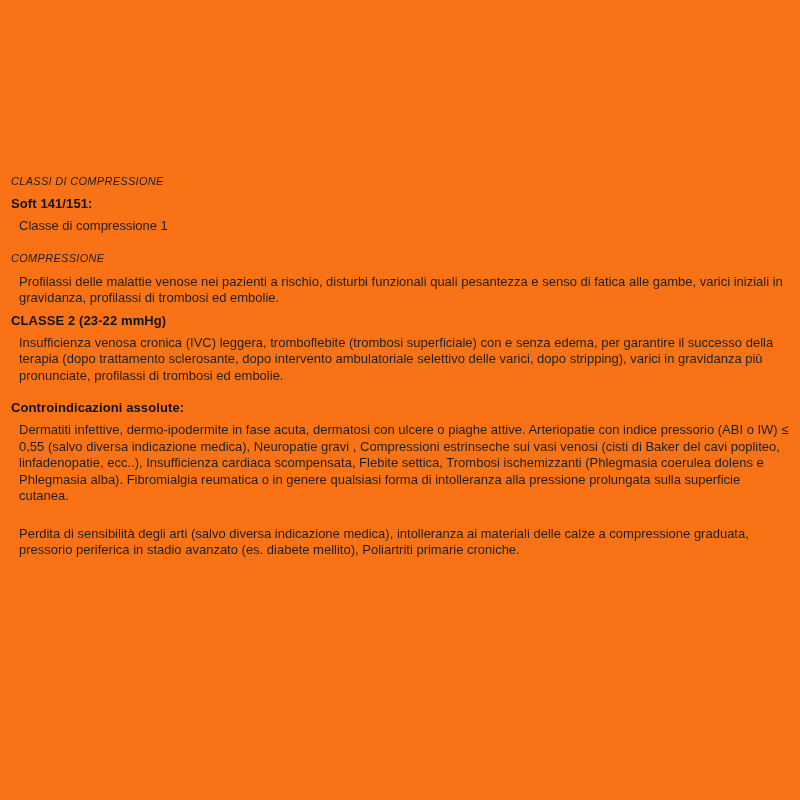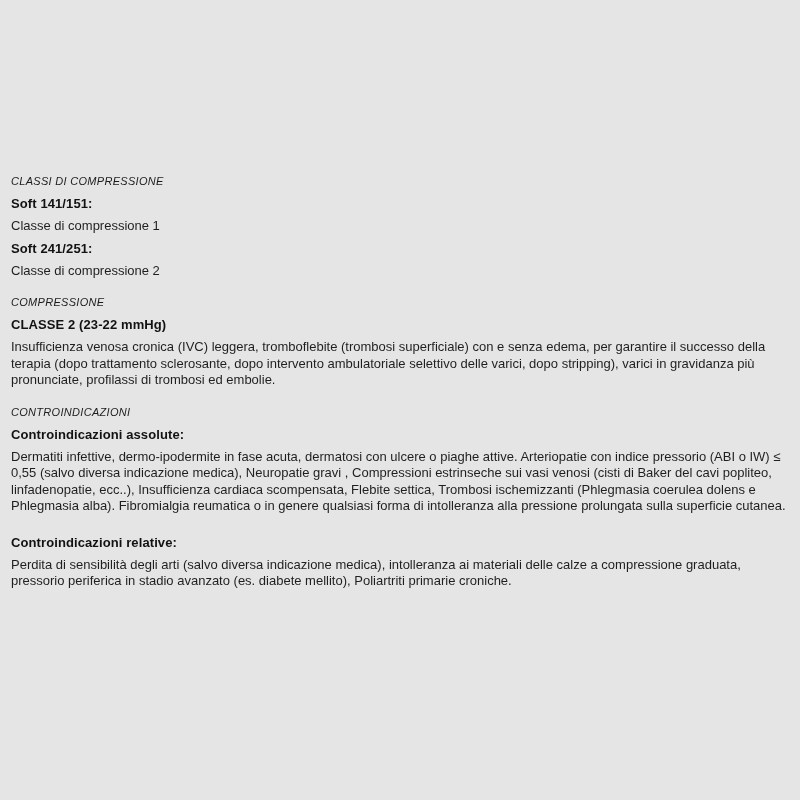--- a/index.html
+++ b/index.html
@@ -13,21 +13,21 @@
     overflow: hidden;
     font-family: "Liberation Sans", "DejaVu Sans", sans-serif;
     color: #1f1f1f;
     -webkit-font-smoothing: antialiased;
   }
   .page {
     box-sizing: border-box;
     width: 800px;
     height: 800px;
     padding: 175px 10px 0 11px;
-    background: #e5e5e5;
+    background: #f97316;
   }
   .doc-section {
     margin: 0 0 17px 0;
   }
   .doc-heading {
     font-size: 11px;
     font-style: italic;
     font-weight: 400;
     line-height: 13px;
     letter-spacing: 0.3px;
@@ -40,58 +40,53 @@
     font-weight: 700;
     line-height: 13px;
     margin: 4px 0 8px 0;
     color: #121212;
     letter-spacing: 0.1px;
   }
   .item-text {
     font-size: 13px;
     font-weight: 400;
     line-height: 16.5px;
-    margin: 0 0 7px 0;
+    margin: 0 0 7px 8px;
     color: #1f1f1f;
   }
   
   .doc-section--contra .doc-item + .doc-item { margin-top: 21px; }
 </style>
 </head>
 <body>
 
 <div class="page">
 
   <section class="doc-section">
     <h2 class="doc-heading">CLASSI DI COMPRESSIONE</h2>
     <div class="doc-item">
       <h3 class="item-label">Soft 141/151:</h3>
       <p class="item-text">Classe di compressione 1</p>
     </div>
-    <div class="doc-item">
-      <h3 class="item-label">Soft 241/251:</h3>
-      <p class="item-text">Classe di compressione 2</p>
-    </div>
   </section>
 
   <section class="doc-section">
     <h2 class="doc-heading">COMPRESSIONE</h2>
     <div class="doc-item">
+      <p class="item-text">Profilassi delle malattie venose nei pazienti a rischio, disturbi funzionali quali pesantezza e senso di fatica alle gambe, varici iniziali in gravidanza, profilassi di trombosi ed embolie.</p>
     </div>
     <div class="doc-item">
       <h3 class="item-label">CLASSE 2 (23-22 mmHg)</h3>
       <p class="item-text">Insufficienza venosa cronica (IVC) leggera, tromboflebite (trombosi superficiale) con e senza edema, per garantire il successo della terapia (dopo trattamento sclerosante, dopo intervento ambulatoriale selettivo delle varici, dopo stripping), varici in gravidanza più pronunciate, profilassi di trombosi ed embolie.</p>
     </div>
   </section>
 
   <section class="doc-section doc-section--contra">
-    <h2 class="doc-heading">CONTROINDICAZIONI</h2>
     <div class="doc-item">
       <h3 class="item-label">Controindicazioni assolute:</h3>
       <p class="item-text">Dermatiti infettive, dermo-ipodermite in fase acuta, dermatosi con ulcere o piaghe attive. Arteriopatie con indice pressorio (ABI o IW) ≤ 0,55 (salvo diversa indicazione medica), Neuropatie gravi , Compressioni estrinseche sui vasi venosi (cisti di Baker del cavi popliteo, linfadenopatie, ecc..), Insufficienza cardiaca scompensata, Flebite settica, Trombosi ischemizzanti (Phlegmasia coerulea dolens e Phlegmasia alba). Fibromialgia reumatica o in genere qualsiasi forma di intolleranza alla pressione prolungata sulla superficie cutanea.</p>
     </div>
     <div class="doc-item">
-      <h3 class="item-label">Controindicazioni relative:</h3>
       <p class="item-text">Perdita di sensibilità degli arti (salvo diversa indicazione medica), intolleranza ai materiali delle calze a compressione graduata, pressorio periferica in stadio avanzato (es. diabete mellito), Poliartriti primarie croniche.</p>
     </div>
   </section>
 
 </div>
 
 </body></html>

